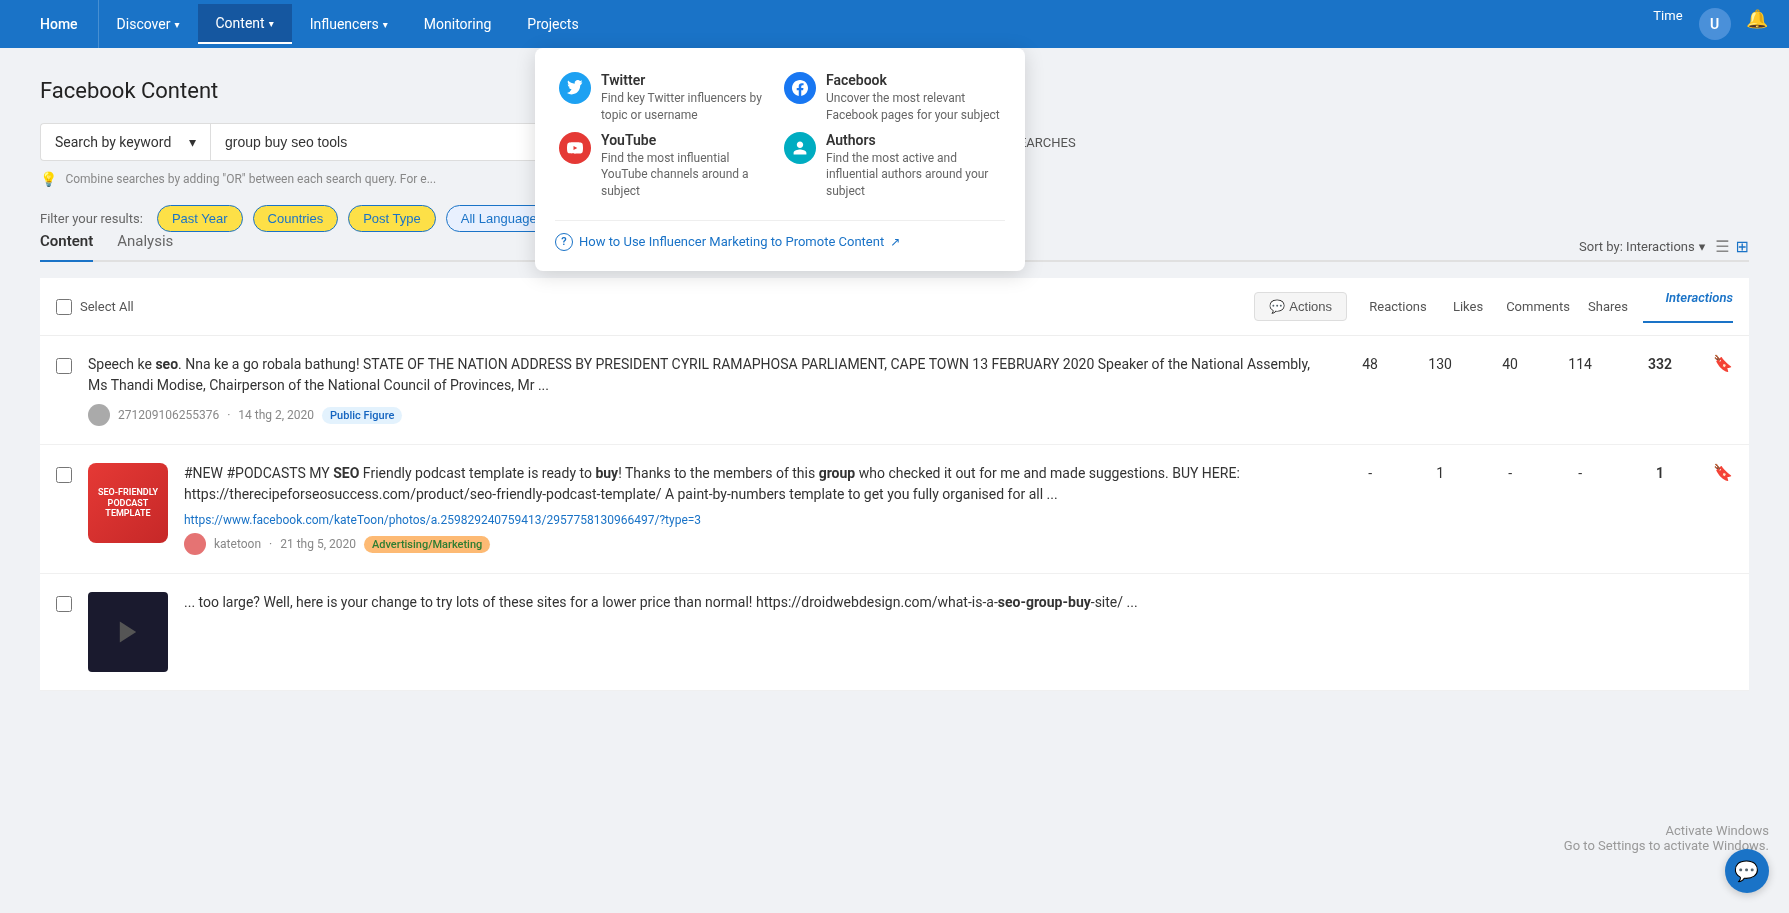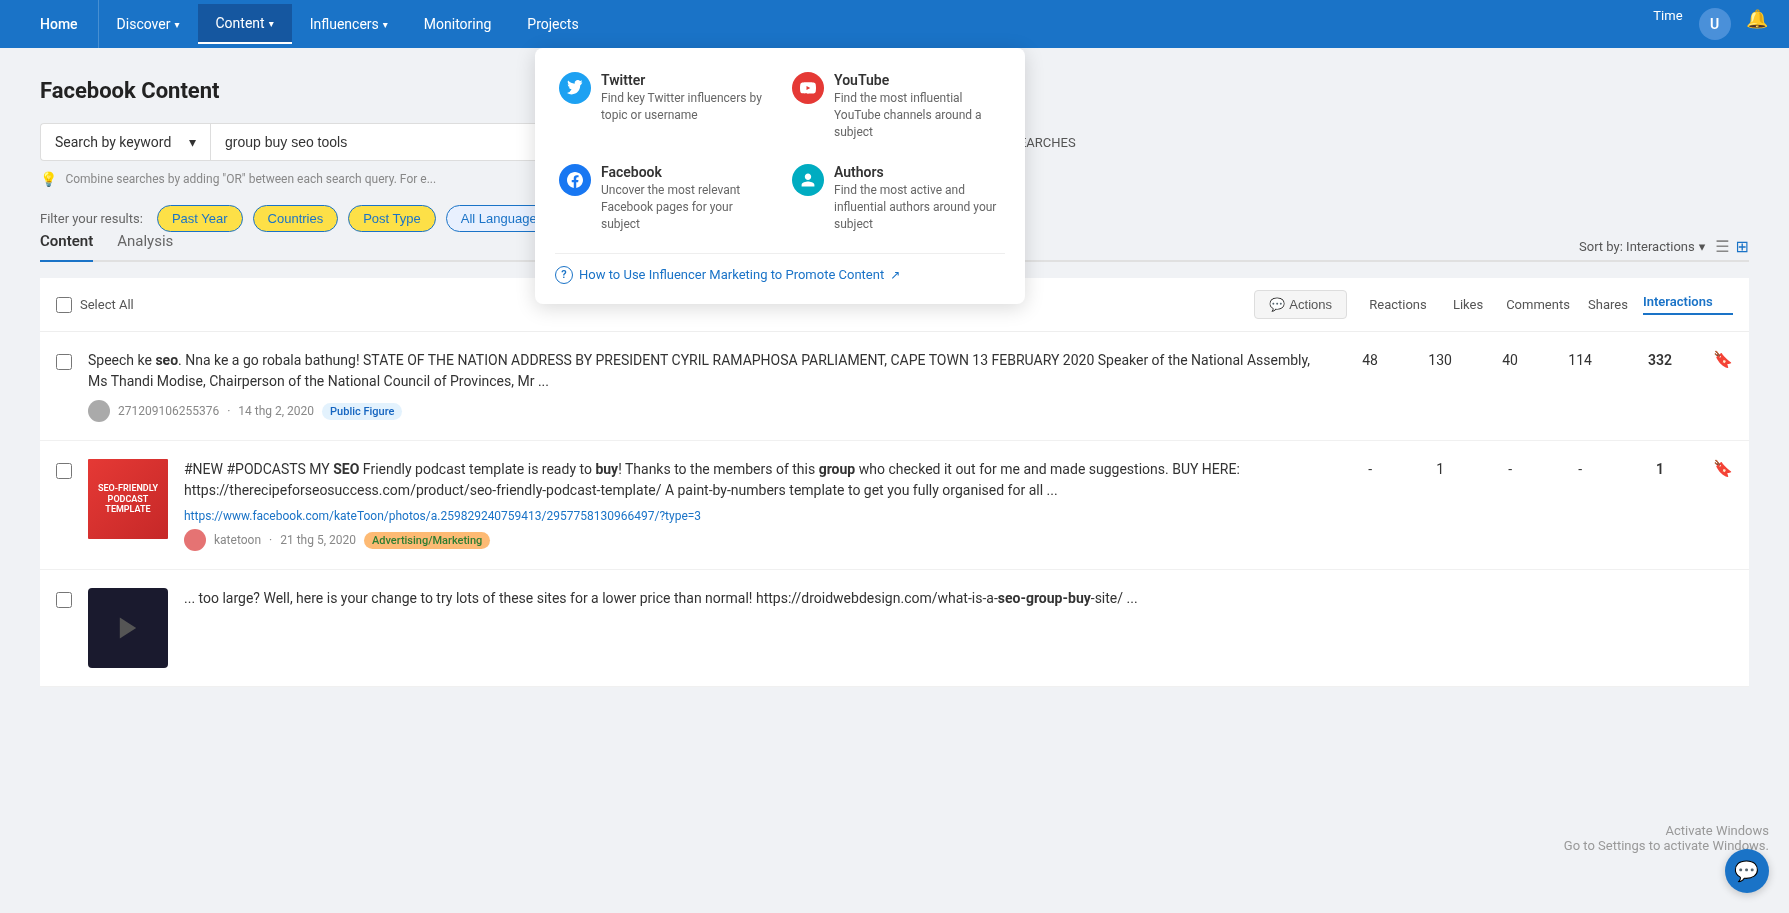--- a/index.html
+++ b/index.html
@@ -79,21 +79,20 @@
       background: #fff;
       border-radius: 8px;
       box-shadow: 0 4px 20px rgba(0,0,0,0.15);
       width: 490px;
       z-index: 1000;
       padding: 20px;
     }
     .dropdown-grid {
       display: grid;
       grid-template-columns: 1fr 1fr;
-      gap: 16px;
       margin-bottom: 16px;
     }
     .dropdown-item {
       display: flex;
       align-items: flex-start;
       gap: 10px;
       cursor: pointer;
       padding: 4px;
       border-radius: 4px;
     }
@@ -146,21 +145,21 @@
       color: #1a73c7;
     }
 
     
     .main {
       padding: 30px 40px;
       position: relative;
     }
     .page-title {
       font-size: 22px;
-      font-weight: 700;
+      font-weight: 400;
       color: #222;
       margin-bottom: 20px;
     }
     .search-bar {
       display: flex;
       align-items: center;
       gap: 0;
       margin-bottom: 10px;
     }
     .search-type-select {
@@ -304,24 +303,25 @@
       font-size: 13px;
       color: #555;
       font-weight: 400;
       text-align: center;
       min-width: 70px;
     }
     .col-interactions {
       font-size: 13px;
       font-weight: 600;
       color: #1a73c7;
-      text-align: left;
+      text-align: right;
       min-width: 90px;
       border-bottom: 2px solid #1a73c7;
-      padding-bottom: 4px;
+      padding-bottom: 16px;
+      font-style: italic;
     }
     .actions-btn {
       display: flex;
       align-items: center;
       gap: 4px;
       background: #f5f5f5;
       border: 1px solid #ddd;
       border-radius: 4px;
       padding: 6px 14px;
       font-size: 13px;
@@ -393,21 +393,21 @@
       font-size: 14px;
       color: #333;
     }
     .stat-val.interactions { min-width: 90px; font-weight: 600; color: #333; }
     .bookmark-icon { font-size: 16px; color: #888; cursor: pointer; margin-left: 8px; }
 
     
     .podcast-thumb {
       width: 80px;
       height: 80px;
-      border-radius: 1px;
+      border-radius: 8px;
       background: linear-gradient(135deg, #e53935 0%, #c62828 100%);
       display: flex;
       align-items: center;
       justify-content: center;
       color: #fff;
       font-size: 10px;
       font-weight: 600;
       text-align: center;
       padding: 6px;
       line-height: 1.3;
@@ -487,40 +487,40 @@
             <path d="M23 3a10.9 10.9 0 01-3.14 1.53A4.48 4.48 0 0022.43.36a9 9 0 01-2.88 1.1A4.52 4.52 0 0016 0c-2.5 0-4.5 2.02-4.5 4.5 0 .35.04.7.11 1.02C7.73 5.35 4.1 3.57 1.67.9a4.5 4.5 0 00-.61 2.26 4.5 4.5 0 002 3.75 4.5 4.5 0 01-2.04-.56v.06a4.5 4.5 0 003.62 4.41 4.5 4.5 0 01-2.03.08 4.52 4.52 0 004.22 3.13A9.05 9.05 0 010 19.54a12.77 12.77 0 006.92 2.03c8.3 0 12.85-6.88 12.85-12.85 0-.2 0-.39-.01-.58A9.16 9.16 0 0023 3z"></path>
           </svg>
       </div>
       <div>
         <div class="dropdown-text-title">Twitter</div>
         <div class="dropdown-text-desc">Find key Twitter influencers by topic or username</div>
       </div>
     </div>
 
     <div class="dropdown-item">
+      <div class="dropdown-icon icon-facebook">
+        <svg width="16" height="16" viewBox="0 0 24 24" fill="white">
+            <path d="M24 12.07C24 5.41 18.63 0 12 0S0 5.4 0 12.07C0 18.1 4.39 23.1 10.13 24v-8.44H7.08v-3.49h3.04V9.41c0-3.02 1.8-4.7 4.54-4.7 1.31 0 2.68.24 2.68.24v2.97h-1.51c-1.49 0-1.95.93-1.95 1.88v2.26h3.32l-.53 3.5h-2.8V24C19.62 23.1 24 18.1 24 12.07z"></path>
+          </svg>
+      </div>
+      <div>
+        <div class="dropdown-text-title">Facebook</div>
+        <div class="dropdown-text-desc">Uncover the most relevant Facebook pages for your subject</div>
+      </div>
+    </div>
+
+    <div class="dropdown-item">
       <div class="dropdown-icon icon-youtube">
         <svg width="16" height="16" viewBox="0 0 24 24" fill="white">
             <path d="M23.5 6.19a3 3 0 00-2.12-2.12C19.54 3.5 12 3.5 12 3.5s-7.54 0-9.38.57A3 3 0 00.5 6.19 31.3 31.3 0 000 12a31.3 31.3 0 00.5 5.81 3 3 0 002.12 2.12C4.46 20.5 12 20.5 12 20.5s7.54 0 9.38-.57a3 3 0 002.12-2.12A31.3 31.3 0 0024 12a31.3 31.3 0 00-.5-5.81zM9.75 15.02V8.98L15.5 12l-5.75 3.02z"></path>
           </svg>
       </div>
       <div>
         <div class="dropdown-text-title">YouTube</div>
         <div class="dropdown-text-desc">Find the most influential YouTube channels around a subject</div>
-      </div>
-    </div>
-
-    <div class="dropdown-item">
-      <div class="dropdown-icon icon-facebook">
-        <svg width="16" height="16" viewBox="0 0 24 24" fill="white">
-            <path d="M24 12.07C24 5.41 18.63 0 12 0S0 5.4 0 12.07C0 18.1 4.39 23.1 10.13 24v-8.44H7.08v-3.49h3.04V9.41c0-3.02 1.8-4.7 4.54-4.7 1.31 0 2.68.24 2.68.24v2.97h-1.51c-1.49 0-1.95.93-1.95 1.88v2.26h3.32l-.53 3.5h-2.8V24C19.62 23.1 24 18.1 24 12.07z"></path>
-          </svg>
-      </div>
-      <div>
-        <div class="dropdown-text-title">Facebook</div>
-        <div class="dropdown-text-desc">Uncover the most relevant Facebook pages for your subject</div>
       </div>
     </div>
 
     <div class="dropdown-item">
       <div class="dropdown-icon icon-authors">
         <svg width="16" height="16" viewBox="0 0 24 24" fill="white">
             <path d="M12 12c2.7 0 4.8-2.1 4.8-4.8S14.7 2.4 12 2.4 7.2 4.5 7.2 7.2 9.3 12 12 12zm0 2.4c-3.2 0-9.6 1.6-9.6 4.8v2.4h19.2v-2.4c0-3.2-6.4-4.8-9.6-4.8z"></path>
           </svg>
       </div>
       <div>

